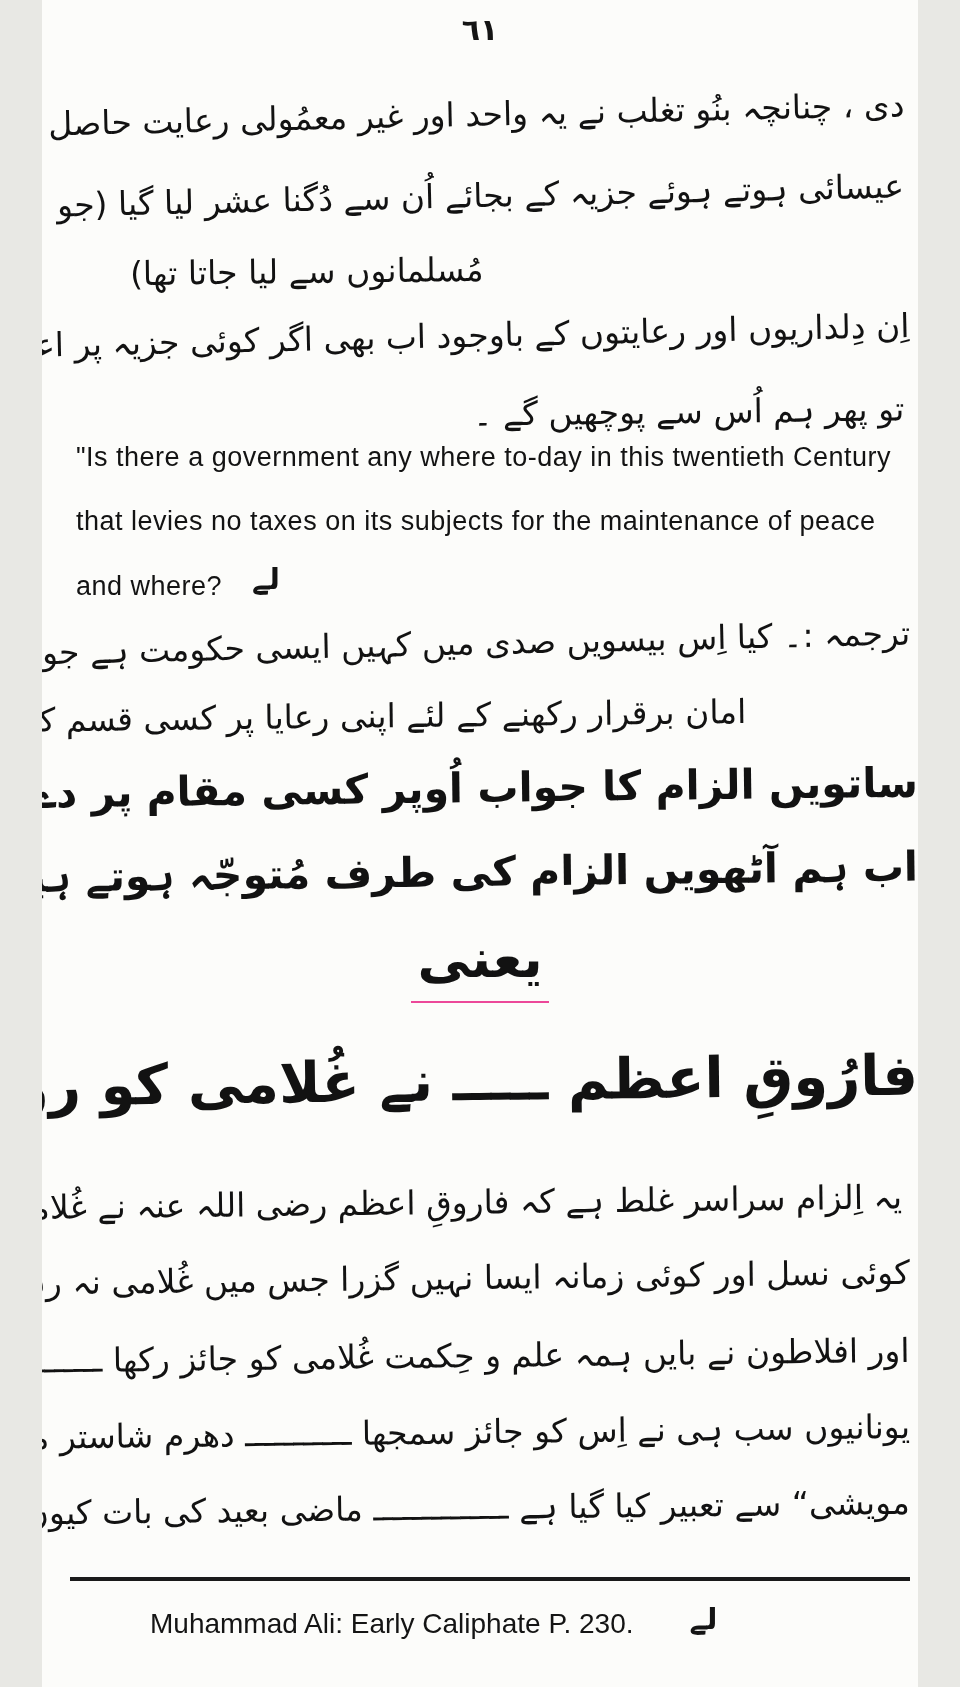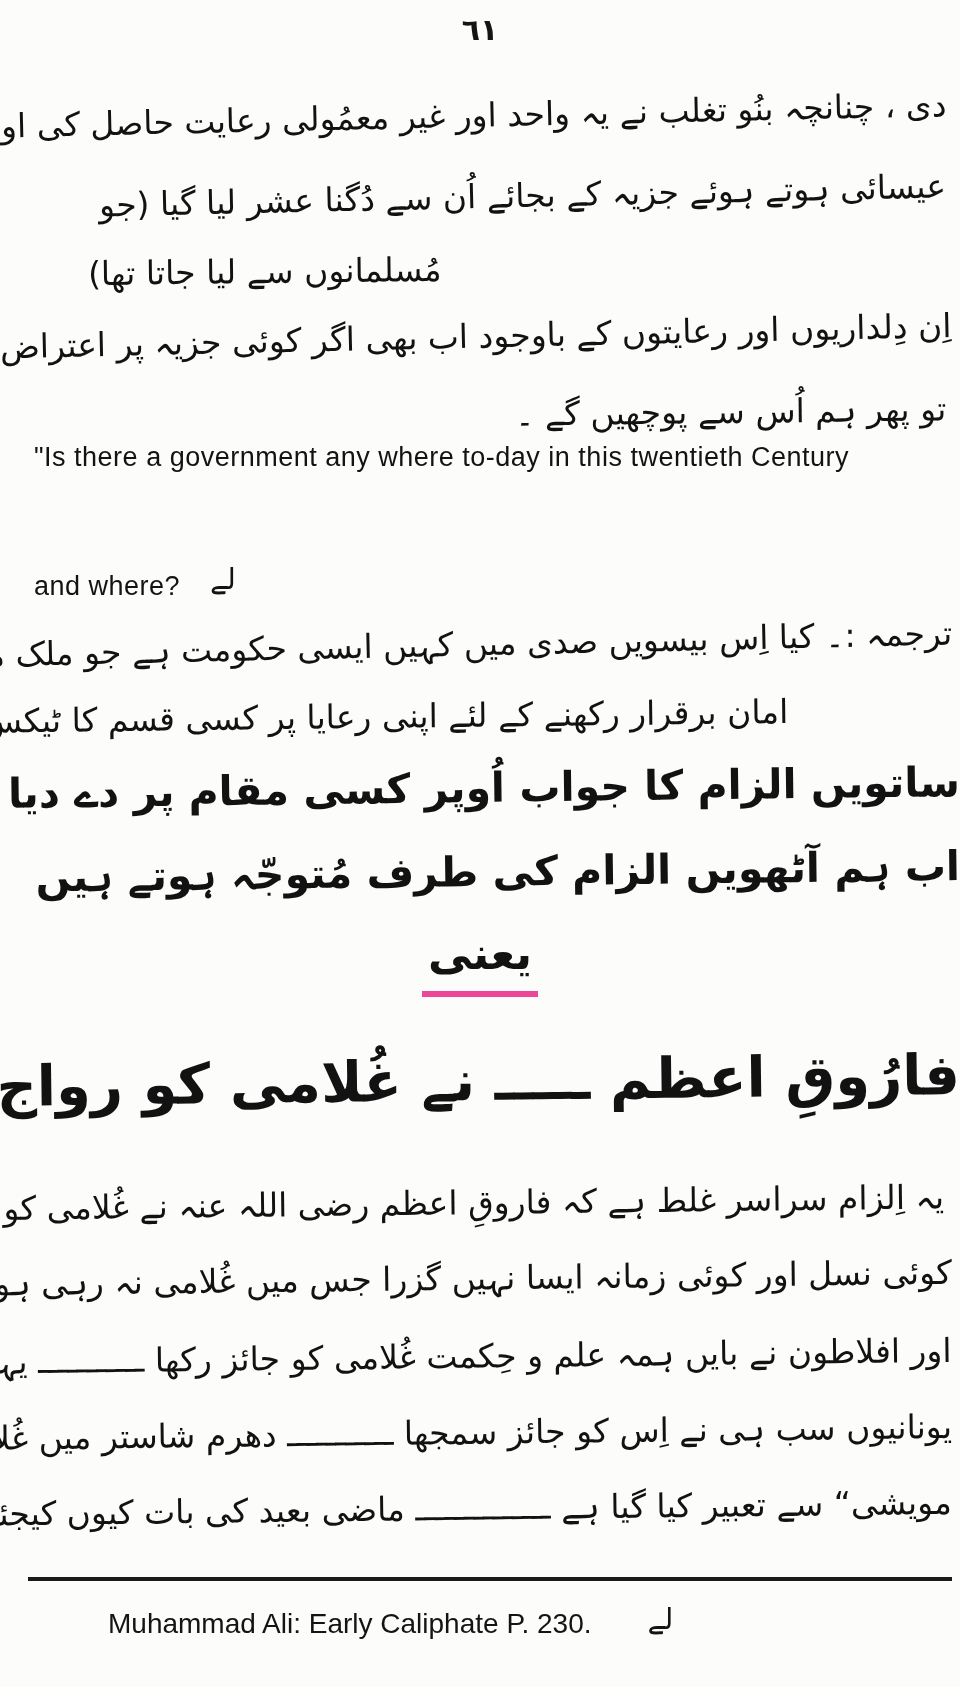--- a/index.html
+++ b/index.html
@@ -1,18 +1,18 @@
 <!DOCTYPE html>
 <html lang="ur"><head>
 <meta charset="utf-8">
 <style>
   html,body { margin:0; padding:0; background:#e8e8e4; }
   .page {
     position:relative;
-    width:960px; height:1687px;
+    width:876px; height:1687px;
     margin:0 auto;
     background:#fcfcfa;
     color:#141414;
     overflow:hidden;
   }
   .line { position:absolute; white-space:nowrap; }
   .urdu {
     direction:rtl; unicode-bidi:embed;
     font-family:"DejaVu Sans", sans-serif;
     font-size:33px; font-weight:500;
@@ -27,28 +27,28 @@
   }
   .pagenum {
     left:0; right:0; text-align:center;
     font-family:"DejaVu Sans", sans-serif;
     font-size:30px; font-weight:bold;
   }
   .center { left:0; right:0; text-align:center; }
   .bold-u { font-size:41px; font-weight:bold; }
   .yaani-inner {
     display:inline-block;
-    font-size:44px; font-weight:bold;
-    border-bottom:6px solid #ec4899;
+    font-size:53px; font-weight:bold;
+    border-bottom:2px solid #ec4899;
     padding:0 6px 12px 6px;
   }
   .main-heading { font-size:56px; font-weight:bold; }
   .fn-marker {
     font-family:"DejaVu Sans", sans-serif;
-    font-size:29px; font-weight:normal;
+    font-size:29px; font-weight:bold;
     display:inline-block; margin-left:0; margin-right:0;
     transform:translateY(-6px);
   }
   .eng .fn-marker { margin-left:30px; }
   .footnote { font-family:"Liberation Sans", sans-serif; font-size:28px; font-weight:500; }
   .footnote .fn-marker { margin-left:56px; transform:translateY(-4px); }
   .rule { position:absolute; height:4px; background:#1a1a1a; }
 </style>
 </head>
 <body>
@@ -58,20 +58,21 @@
   <div class="line pagenum" style="top:12px;">٦١</div>
 
   <div class="line urdu tilt" style="top:96px;  right:14px;">دی ، چنانچہ بنُو تغلب نے یہ واحد اور غیر معمُولی رعایت حاصل کی اور</div>
   <div class="line urdu tilt" style="top:176px; right:14px;">عیسائی ہوتے ہوئے جزیہ کے بجائے اُن سے دُگنا عشر لیا گیا (جو</div>
   <div class="line urdu tilt-s" style="top:252px; left:88px;">مُسلمانوں سے لیا جاتا تھا)</div>
 
   <div class="line urdu tilt" style="top:318px; right:8px;">اِن دِلداریوں اور رعایتوں کے باوجود اب بھی اگر کوئی جزیہ پر اعتراض کرتا ہے</div>
   <div class="line urdu tilt-s" style="top:392px; right:14px;">تو پھر ہم اُس سے پوچھیں گے ۔</div>
 
   <div class="line eng" style="top:442px; left:34px;">"Is there a government any where to-day in this twentieth Century</div>
+  <div class="line eng" style="top:506px; left:34px;">that levies no taxes on its subjects for the maintenance of peace</div>
   <div class="line eng" style="top:568px; left:34px;">
     <span>and where?</span><span class="fn-marker">لے</span>
   </div>
 
   <div class="line urdu tilt" style="top:626px; right:8px;">ترجمہ :۔ کیا اِس بیسویں صدی میں کہیں ایسی حکومت ہے جو ملک میں امان و</div>
   <div class="line urdu tilt-s" style="top:698px; right:172px;">امان برقرار رکھنے کے لئے اپنی رعایا پر کسی قسم کا ٹیکس نہیں لگاتی ؟</div>
 
   <div class="line urdu bold-u center tilt-s" style="top:764px;">ساتویں الزام کا جواب اُوپر کسی مقام پر دے دیا گیا ہے</div>
   <div class="line urdu bold-u center tilt-s" style="top:848px; padding-left:60px;">اب ہم آٹھویں الزام کی طرف مُتوجّہ ہوتے ہیں</div>
 

